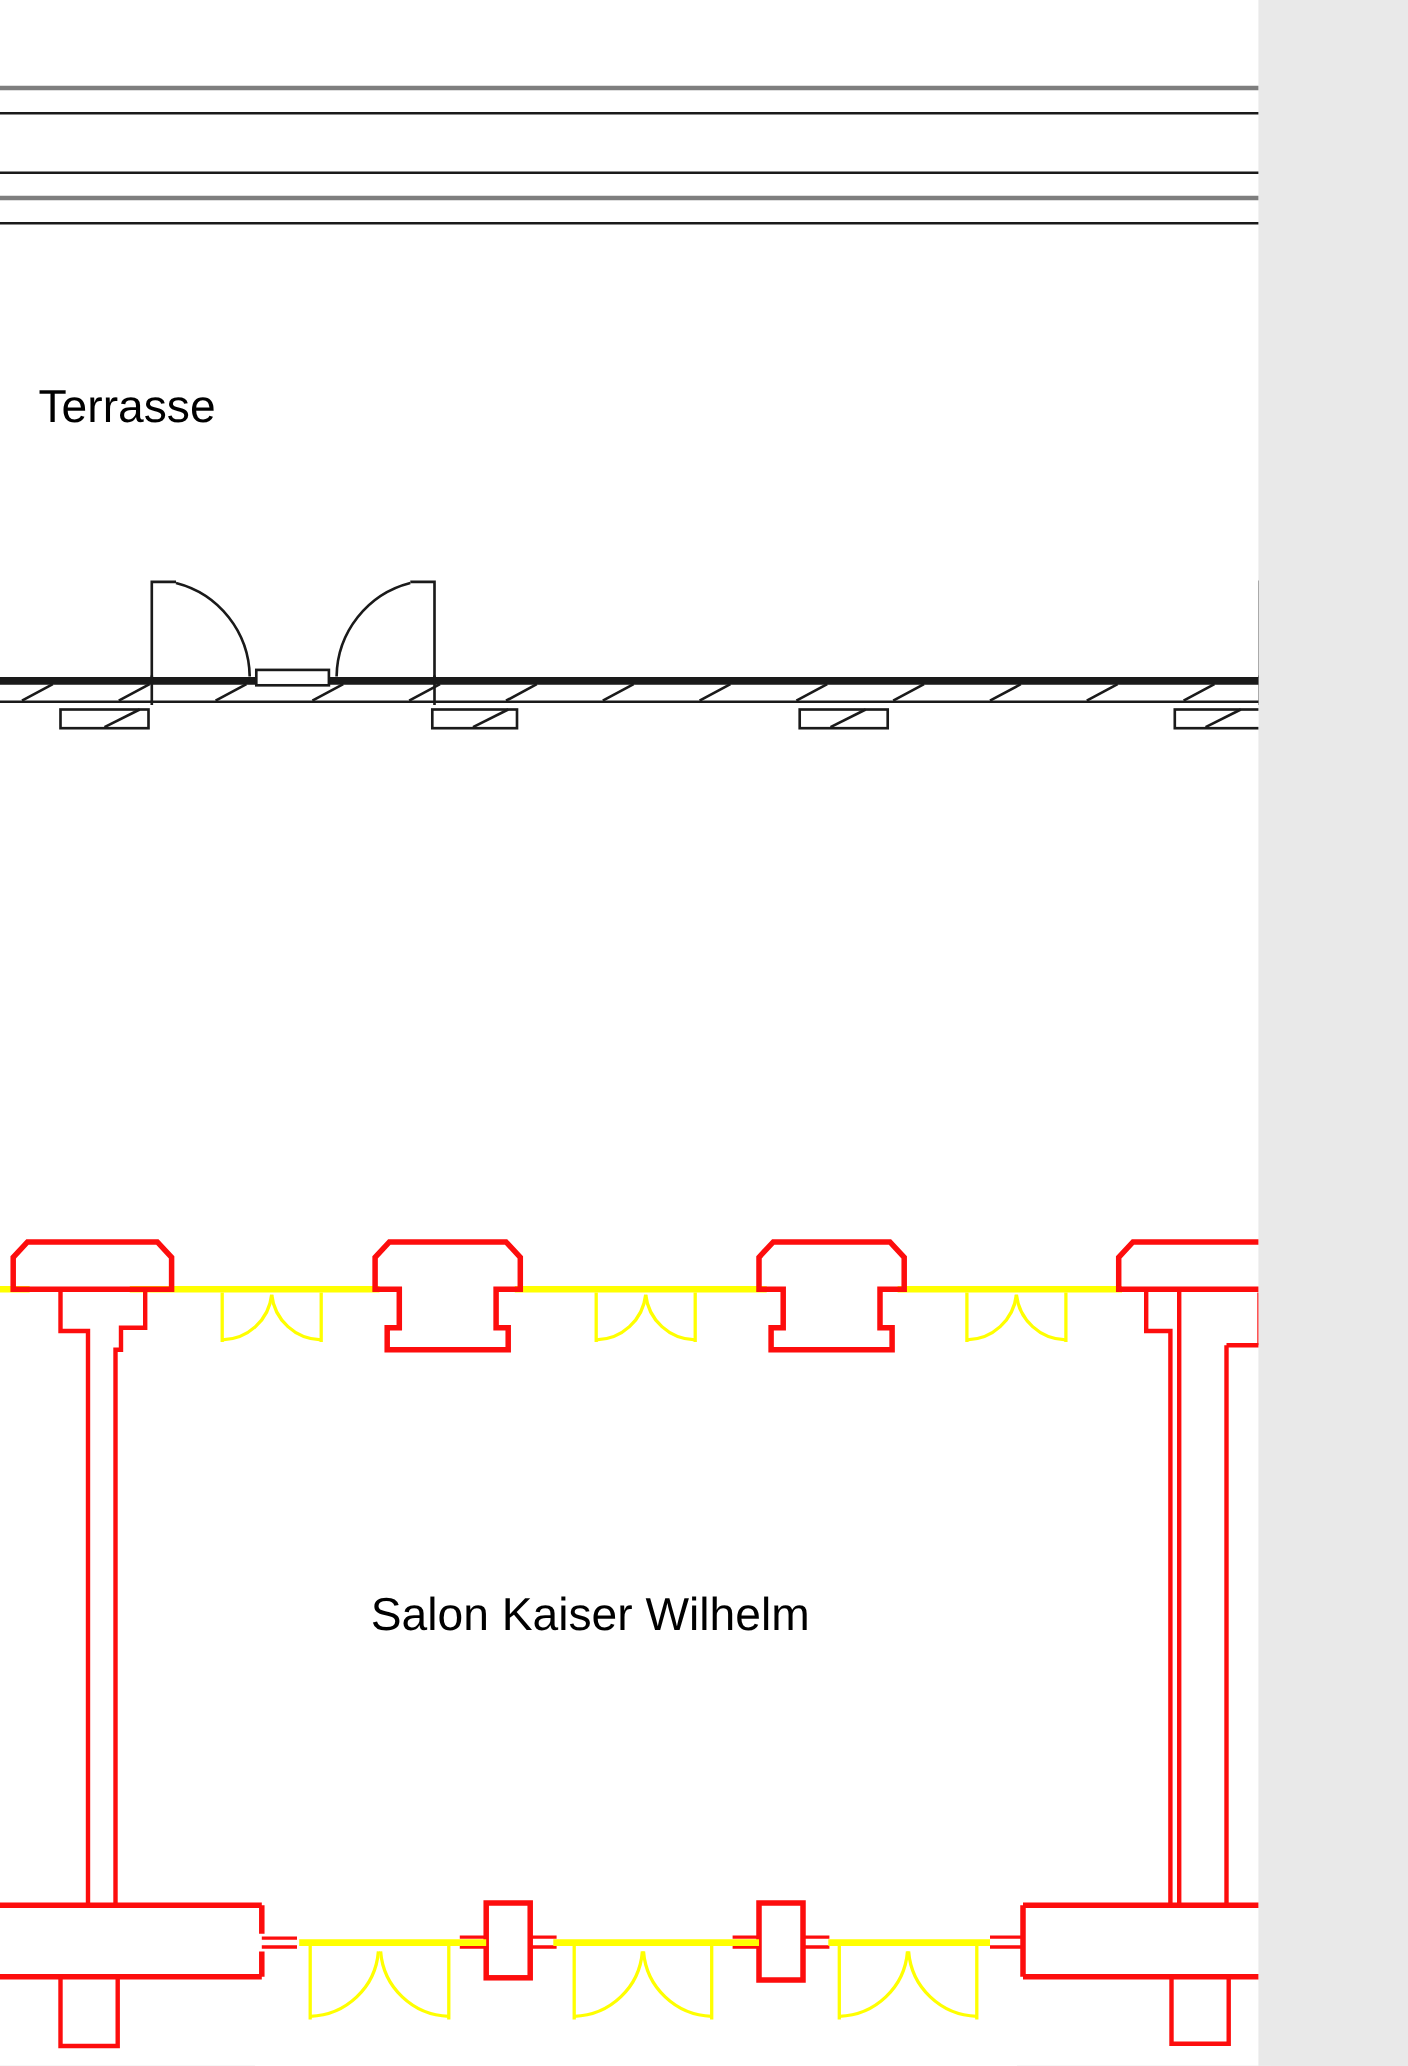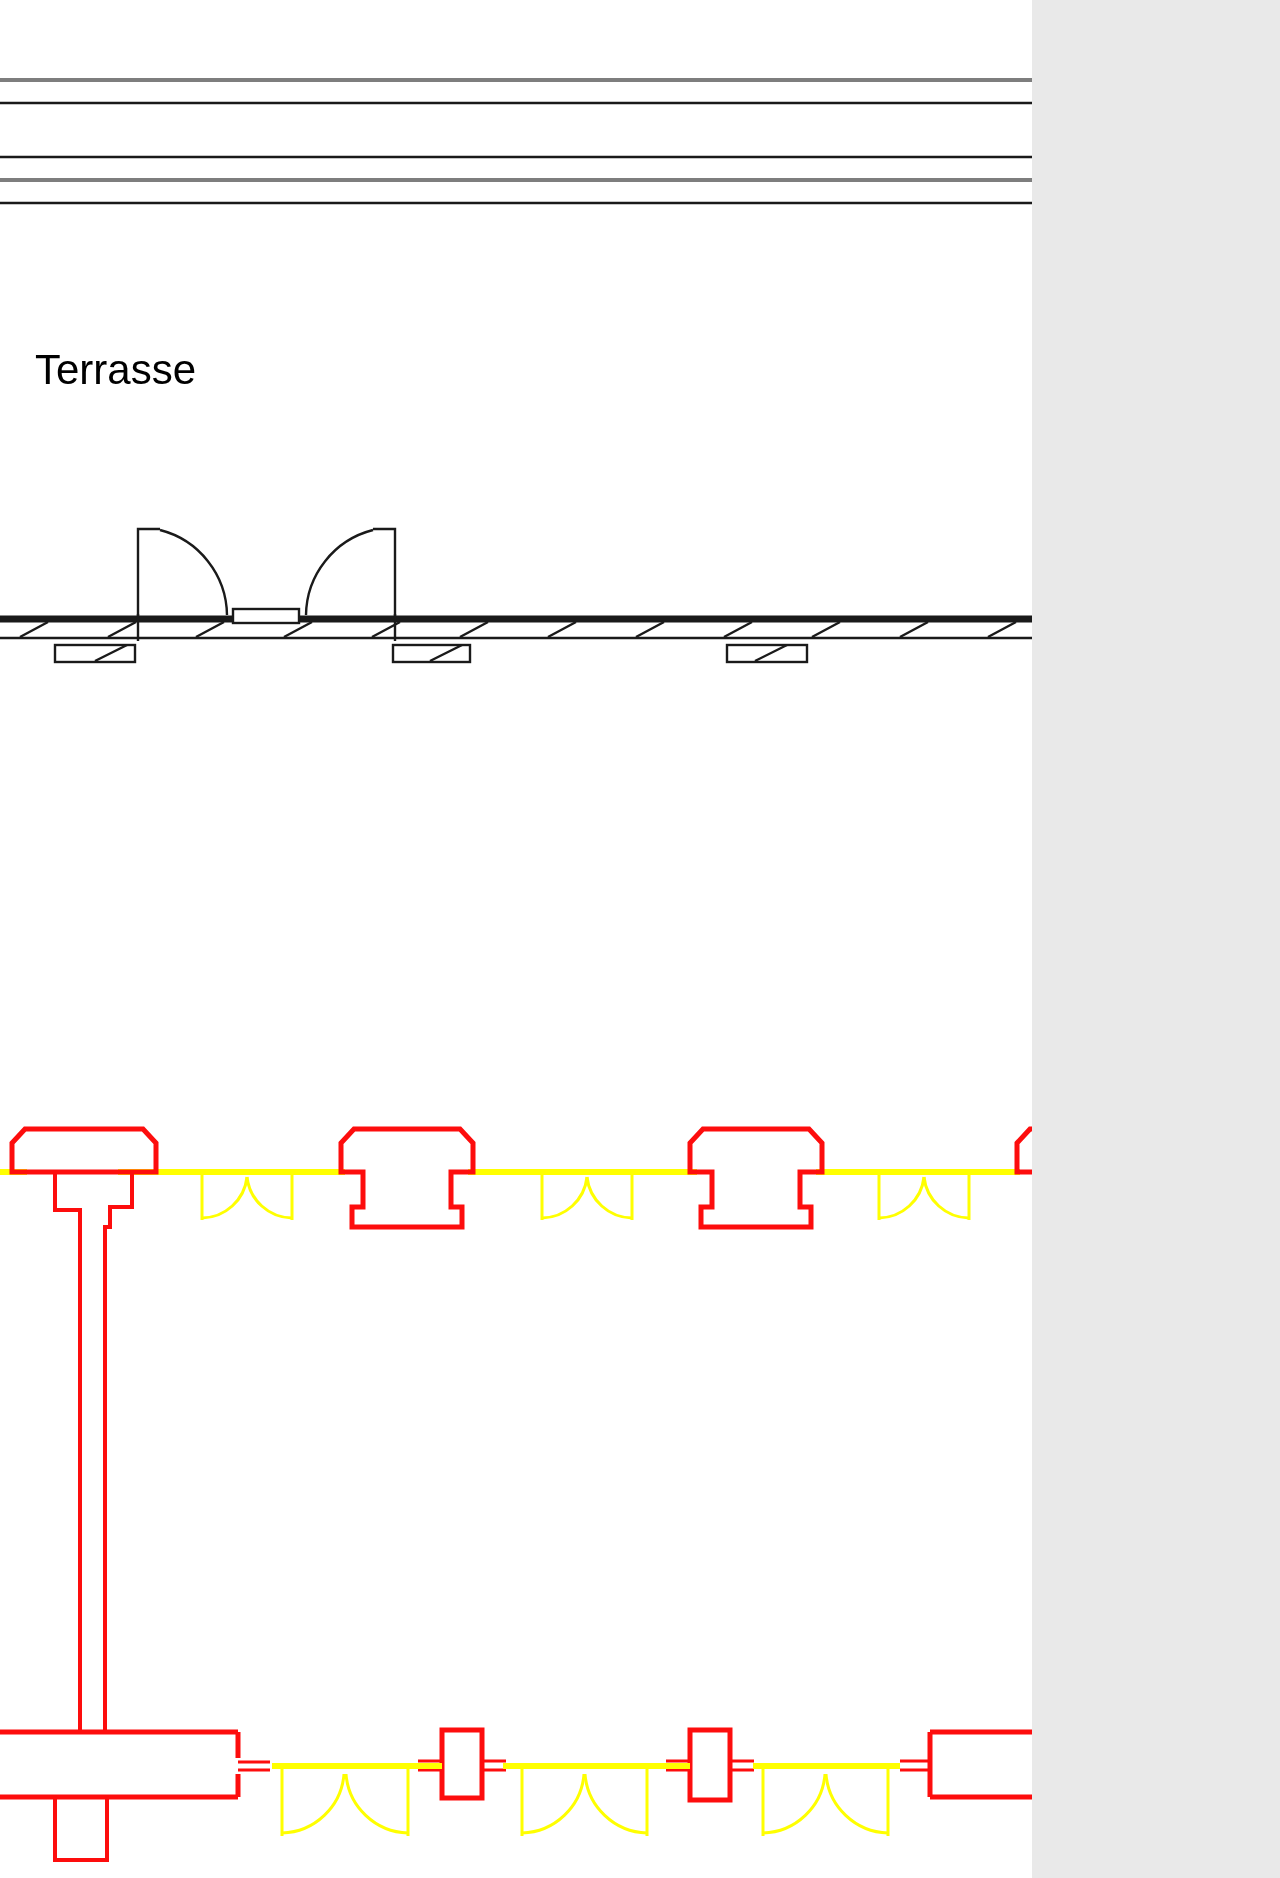--- a/index.html
+++ b/index.html
@@ -1,21 +1,21 @@
 <!DOCTYPE html>
 <html style="--background: #ffffff; --line-black: #1a1a1a; --step-gray: #7e7e7e; --wall-red: #fd0d0d; --glazing-yellow: #ffff00; --text: #000000;"><head>
 <meta charset="utf-8">
 <style>
   :root{
     --background:#ffffff; --line-black:#1a1a1a; --step-gray:#7e7e7e;
     --wall-red:#fd0d0d; --glazing-yellow:#ffff00; --text:#000000;
   }
   html,body{margin:0;padding:0;background:#e9e9e9;}
   .canvas{
-    position:relative; width:1032px; height:1878px; overflow:hidden;
+    position:relative; width:1144px; height:1878px; overflow:hidden;
     background:var(--background);
     font-family:"Liberation Sans", sans-serif;
   }
   .plan-svg{position:absolute; inset:0; width:1280px; height:1878px; display:block;}
   .room-label{
     position:absolute; font-size:42px; line-height:1.05; color:var(--text);
     white-space:nowrap; letter-spacing:0px;
   }
   .lbl-terrasse{left:35px; top:348px;}
   .lbl-wintergarten{left:145px; top:874px;}
@@ -176,14 +176,15 @@
 
       <g>
         <path class="sy w3" d="M1218,1737 H1280 M1218,1747 H1280"></path>
         <path class="sy w3" d="M1222,1662 V1700 M1222,1786 V1823"></path>
         <path class="sy w3" d="M1222,1662 A80.5,80.5 0 0 1 1222,1823"></path>
       </g>
     </g>
   </svg>
 
   <div class="room-label lbl-terrasse">Terrasse</div>
+  <div class="room-label lbl-salon">Salon Kaiser Wilhelm</div>
 
 </div>
 
 </body></html>

